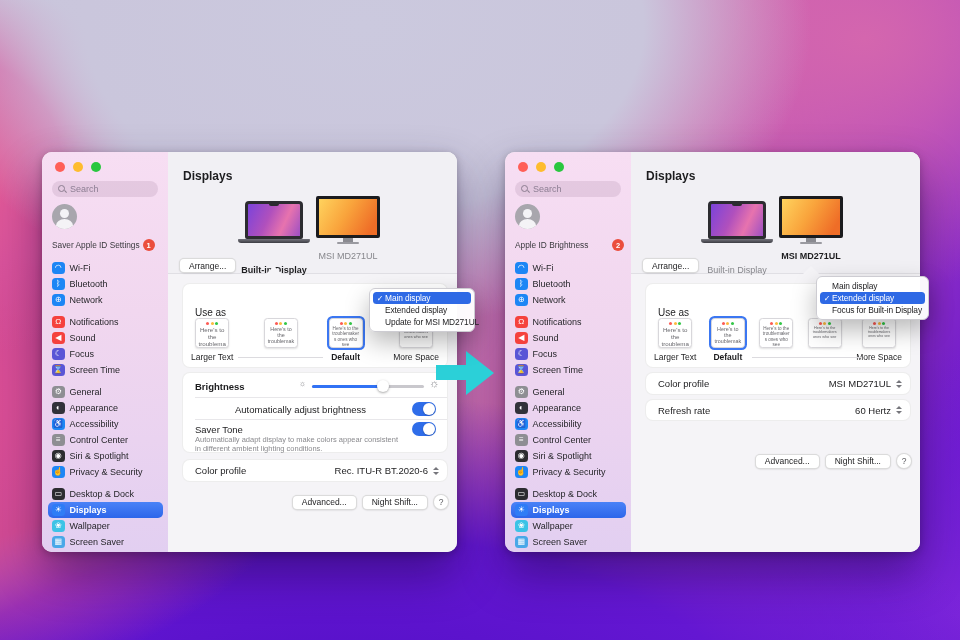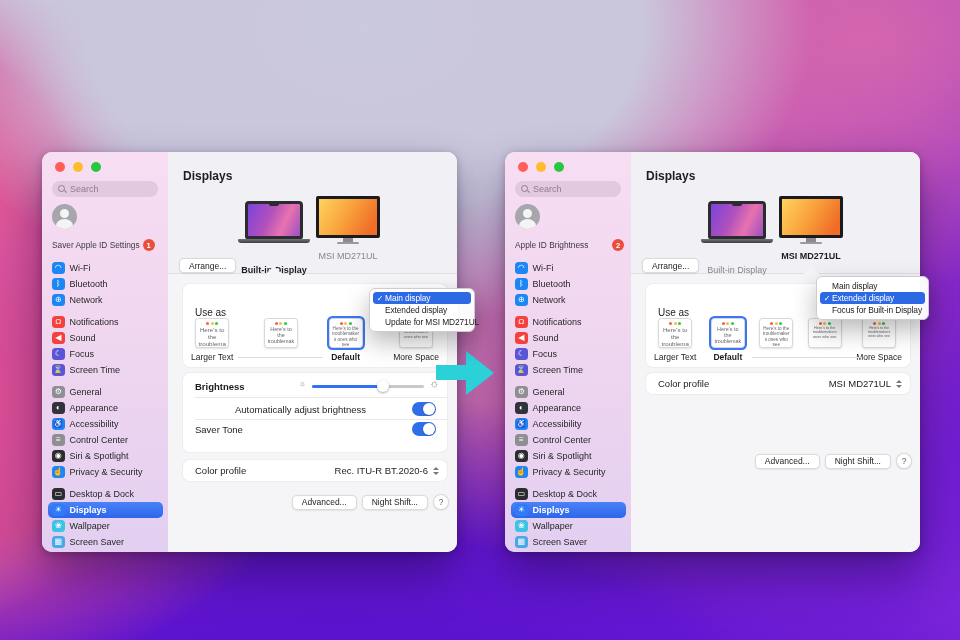--- a/index.html
+++ b/index.html
@@ -319,20 +319,21 @@
         <div class="divider d1"></div>
         <span class="row-lbl auto-lbl">Automatically adjust brightness</span>
         <div class="toggle tg1">
             <i></i>
           </div>
         <div class="divider d2"></div>
         <span class="row-lbl truetone-lbl">Saver Tone</span>
         <div class="toggle tg2">
             <i></i>
           </div>
+        <p class="desc">Automatically adapt display to make colors appear consistent in different ambient lighting conditions.</p>
       </div>
 
       <div class="card card-select sel1">
         <span class="row-lbl">Color profile</span>
         <div class="popup">
           <span class="popup-value">Rec. ITU-R BT.2020-6</span>
           <span class="stepper">
               <i class="up"></i>
               <i class="down"></i>
             </span>
@@ -524,20 +525,30 @@
       <div class="card card-select r-sel1">
         <span class="row-lbl">Color profile</span>
         <div class="popup">
           <span class="popup-value">MSI MD271UL</span>
           <span class="stepper">
               <i class="up"></i>
               <i class="down"></i>
             </span>
         </div>
       </div>
+      <div class="card card-select r-sel2">
+        <span class="row-lbl">Refresh rate</span>
+        <div class="popup">
+          <span class="popup-value">60 Hertz</span>
+          <span class="stepper">
+              <i class="up"></i>
+              <i class="down"></i>
+            </span>
+        </div>
+      </div>
 
       <div class="footer-row f-right">
         <button class="btn">Advanced...</button>
         <button class="btn">Night Shift...</button>
         <button class="btn btn-help">?</button>
       </div>
     </main>
   </section>
 
   <div class="menu menu-left">

